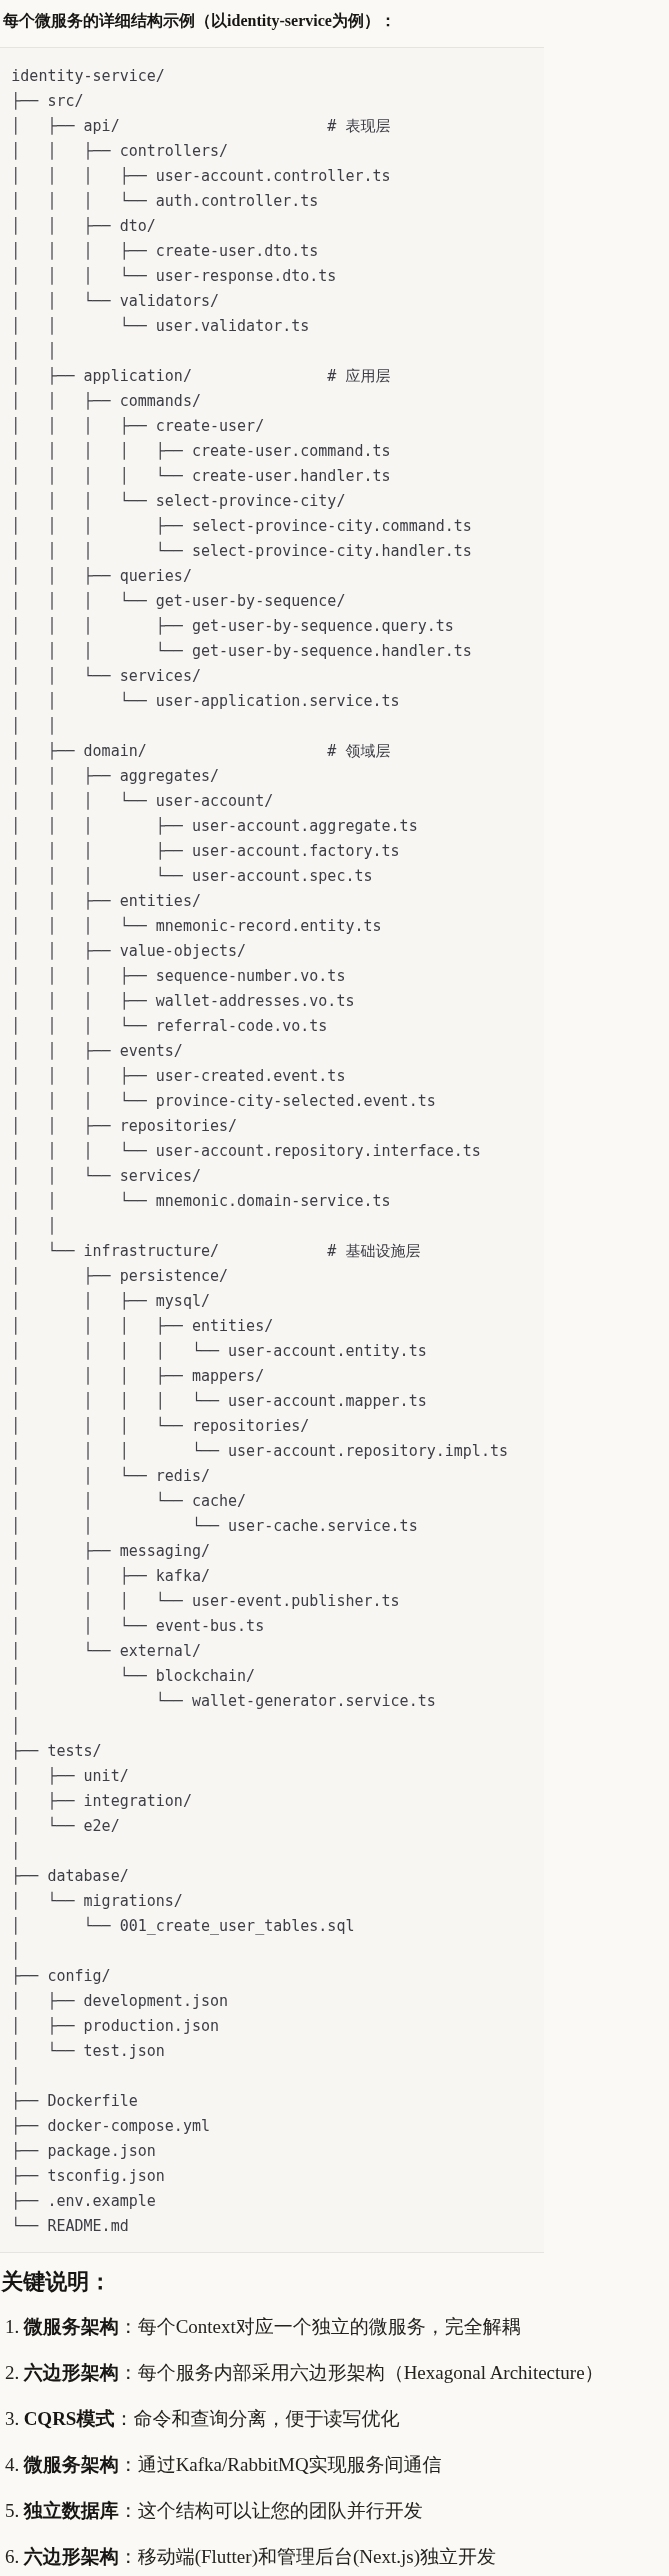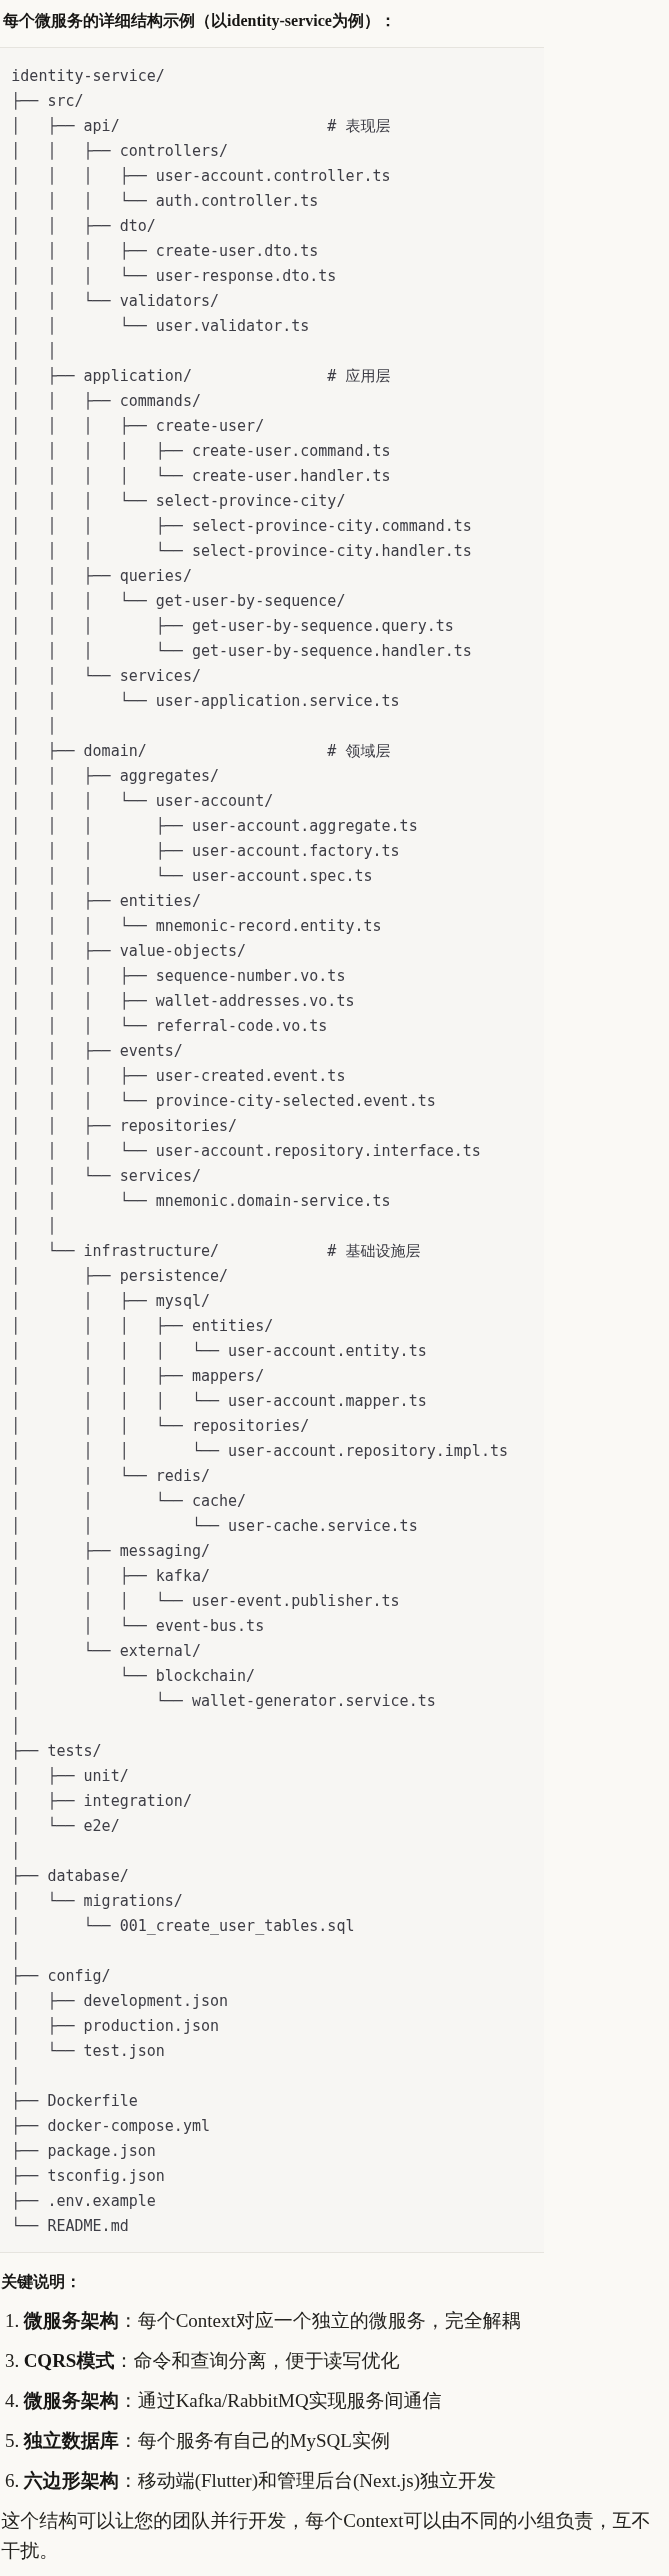--- a/index.html
+++ b/index.html
@@ -40,27 +40,27 @@
   .code-block pre {
     margin: 0;
     font-family: "DejaVu Sans Mono", monospace;
     font-size: 15px;
     line-height: 25px;
     color: #3d3d45;
     white-space: pre;
   }
   .notes-heading {
     margin: 13.8px 0 0 1.3px;
-    font-size: 16px;
+    font-size: 22px;
     line-height: 29px;
     font-weight: 700;
     color: #171614;
   }
   .note-item {
-    margin: 10px 0 0 5px;
+    margin: 16px 0 0 5px;
     font-size: 19px;
     line-height: 30px;
     color: #24231f;
   }
   .note-item .num {
     margin-right: 4.4px;
   }
   .note-item .label {
     font-weight: 700;
     color: #171614;
@@ -166,25 +166,26 @@
 ├── package.json
 ├── tsconfig.json
 ├── .env.example
 └── README.md</pre>
   </div>
 
   <div class="notes-heading">关键说明：</div>
 
   <p class="note-item"><span class="num">1.</span><span class="label">微服务架构</span><span class="text">：每个Context对应一个独立的微服务，完全解耦</span></p>
 
+  <p class="note-item"><span class="num">2.</span><span class="label">六边形架构</span><span class="text">：每个服务内部采用六边形架构（Hexagonal Architecture）</span></p>
 
   <p class="note-item"><span class="num">3.</span><span class="label">CQRS模式</span><span class="text">：命令和查询分离，便于读写优化</span></p>
 
   <p class="note-item"><span class="num">4.</span><span class="label">微服务架构</span><span class="text">：通过Kafka/RabbitMQ实现服务间通信</span></p>
 
-  <p class="note-item"><span class="num">5.</span><span class="label">独立数据库</span><span class="text">：每个服务有自己的MySQL实例</span></p>
+  <p class="note-item"><span class="num">5.</span><span class="label">独立数据库</span><span class="text">：这个结构可以让您的团队并行开发</span></p>
 
   <p class="note-item"><span class="num">6.</span><span class="label">六边形架构</span><span class="text">：移动端(Flutter)和管理后台(Next.js)独立开发</span></p>
 
   <p class="closing-paragraph">这个结构可以让您的团队并行开发，每个Context可以由不同的小组负责，互不干扰。</p>
 
 </div>
 
 
 </body></html>

